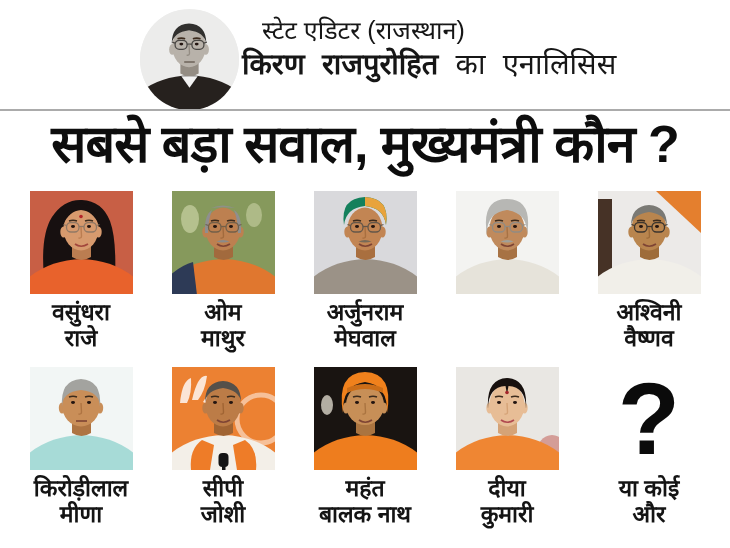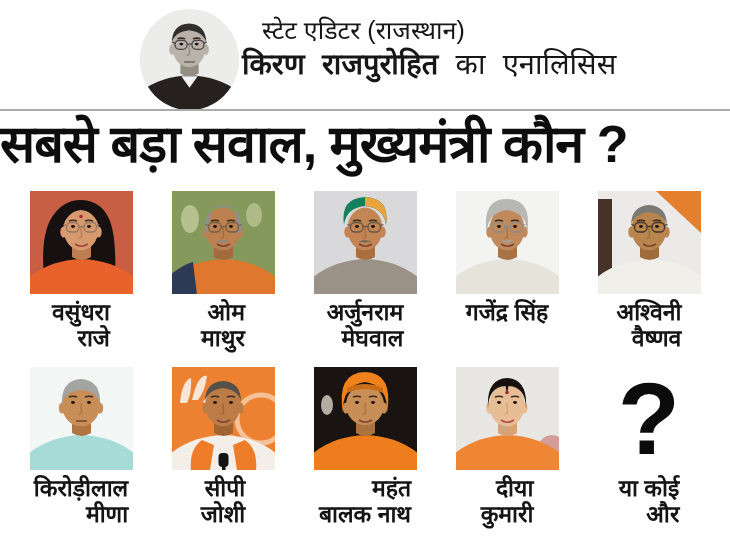--- a/index.html
+++ b/index.html
@@ -13,34 +13,34 @@
     overflow:hidden;background:#ececeb;
   }
   .editor-photo svg{display:block;width:100%;height:100%;}
   .header-text{position:absolute;left:242px;top:14px;}
   .role{font-size:25px;line-height:33px;font-weight:500;color:#161616;margin-left:20px;}
   .byline{font-size:29px;line-height:40px;font-weight:400;color:#161616;font-family:Liberation Mono, monospace;}
   .byline b{font-weight:800;}
   .divider{position:absolute;left:0;top:109px;width:730px;height:2px;background:#ababab;}
   
   .headline{
-    position:absolute;left:0;top:108px;width:730px;margin:0;
+    position:absolute;left:0;top:108px;width:730px;margin:0;text-align:center;
     font-size:52px;line-height:72px;font-weight:800;letter-spacing:-1px;color:#0d0d0d;
   }
   
   .grid{
     position:absolute;left:0;top:188px;width:730px;
     display:grid;grid-template-columns:repeat(5,142px);grid-auto-rows:176px;justify-content:center;
   }
   .cell{width:142px;display:flex;flex-direction:column;align-items:center;margin:0;}
   .photo{width:103px;height:103px;margin-top:3px;flex:0 0 auto;}
   .photo svg{display:block;width:100%;height:100%;}
   .cname{
     margin-top:5px;font-size:23px;line-height:26px;font-weight:600;
-    text-align:right;color:#141414;
+    text-align:center;color:#141414;
   }
   .qphoto{display:flex;align-items:center;justify-content:center;}
   .qmark{font-size:102px;line-height:96px;font-weight:900;color:#0b0b0b;}
 </style>
 </head>
 <body>
 
 <div id="page">
 
   <header>
@@ -194,21 +194,21 @@
               <rect x="54" y="31.5" width="12.5" height="9.5" rx="4.5"></rect>
               <path d="M49,35.5 L54,35.5"></path>
               <path d="M36.5,34.5 L33.5,33.5"></path>
               <path d="M66.5,34.5 L69.5,33.5"></path>
             </g>
             <path d="M51,36 L51.5,45 Q51.5,47.5 48.5,47" stroke="#a77244" stroke-width="1.4" fill="none"></path>
             <path d="M44.5,50.5 Q51,47.5 57.5,50.5 Q51,52.5 44.5,50.5 Z" fill="#a0a09a"></path>
             <path d="M45,53 Q51,57.5 58,53" stroke="#7e4434" stroke-width="1.7" fill="none"></path>
           </svg>
         </div>
-      <figcaption class="cname"><span>गजेंद्र सिंह</span><br></figcaption>
+      <figcaption class="cname"><br></figcaption>
     </figure>
 
     <figure class="cell">
       <div class="photo">
           <svg viewBox="0 0 103 103" xmlns="http://www.w3.org/2000/svg">
             <rect x="0" y="0" width="103" height="103" fill="#eceae8"></rect>
             <polygon points="58,0 103,0 103,42" fill="#e47f2e"></polygon>
             <rect x="0" y="8" width="14" height="95" fill="#463226"></rect>
             <path d="M-2,104 L-2,87 Q20,69 51.5,68 Q83,69 105,87 L105,104 Z" fill="#f1efe9"></path>
             <path d="M42,48 L42,66 Q51.5,72 61,66 L61,48 Z" fill="#9e6c3a"></path>

